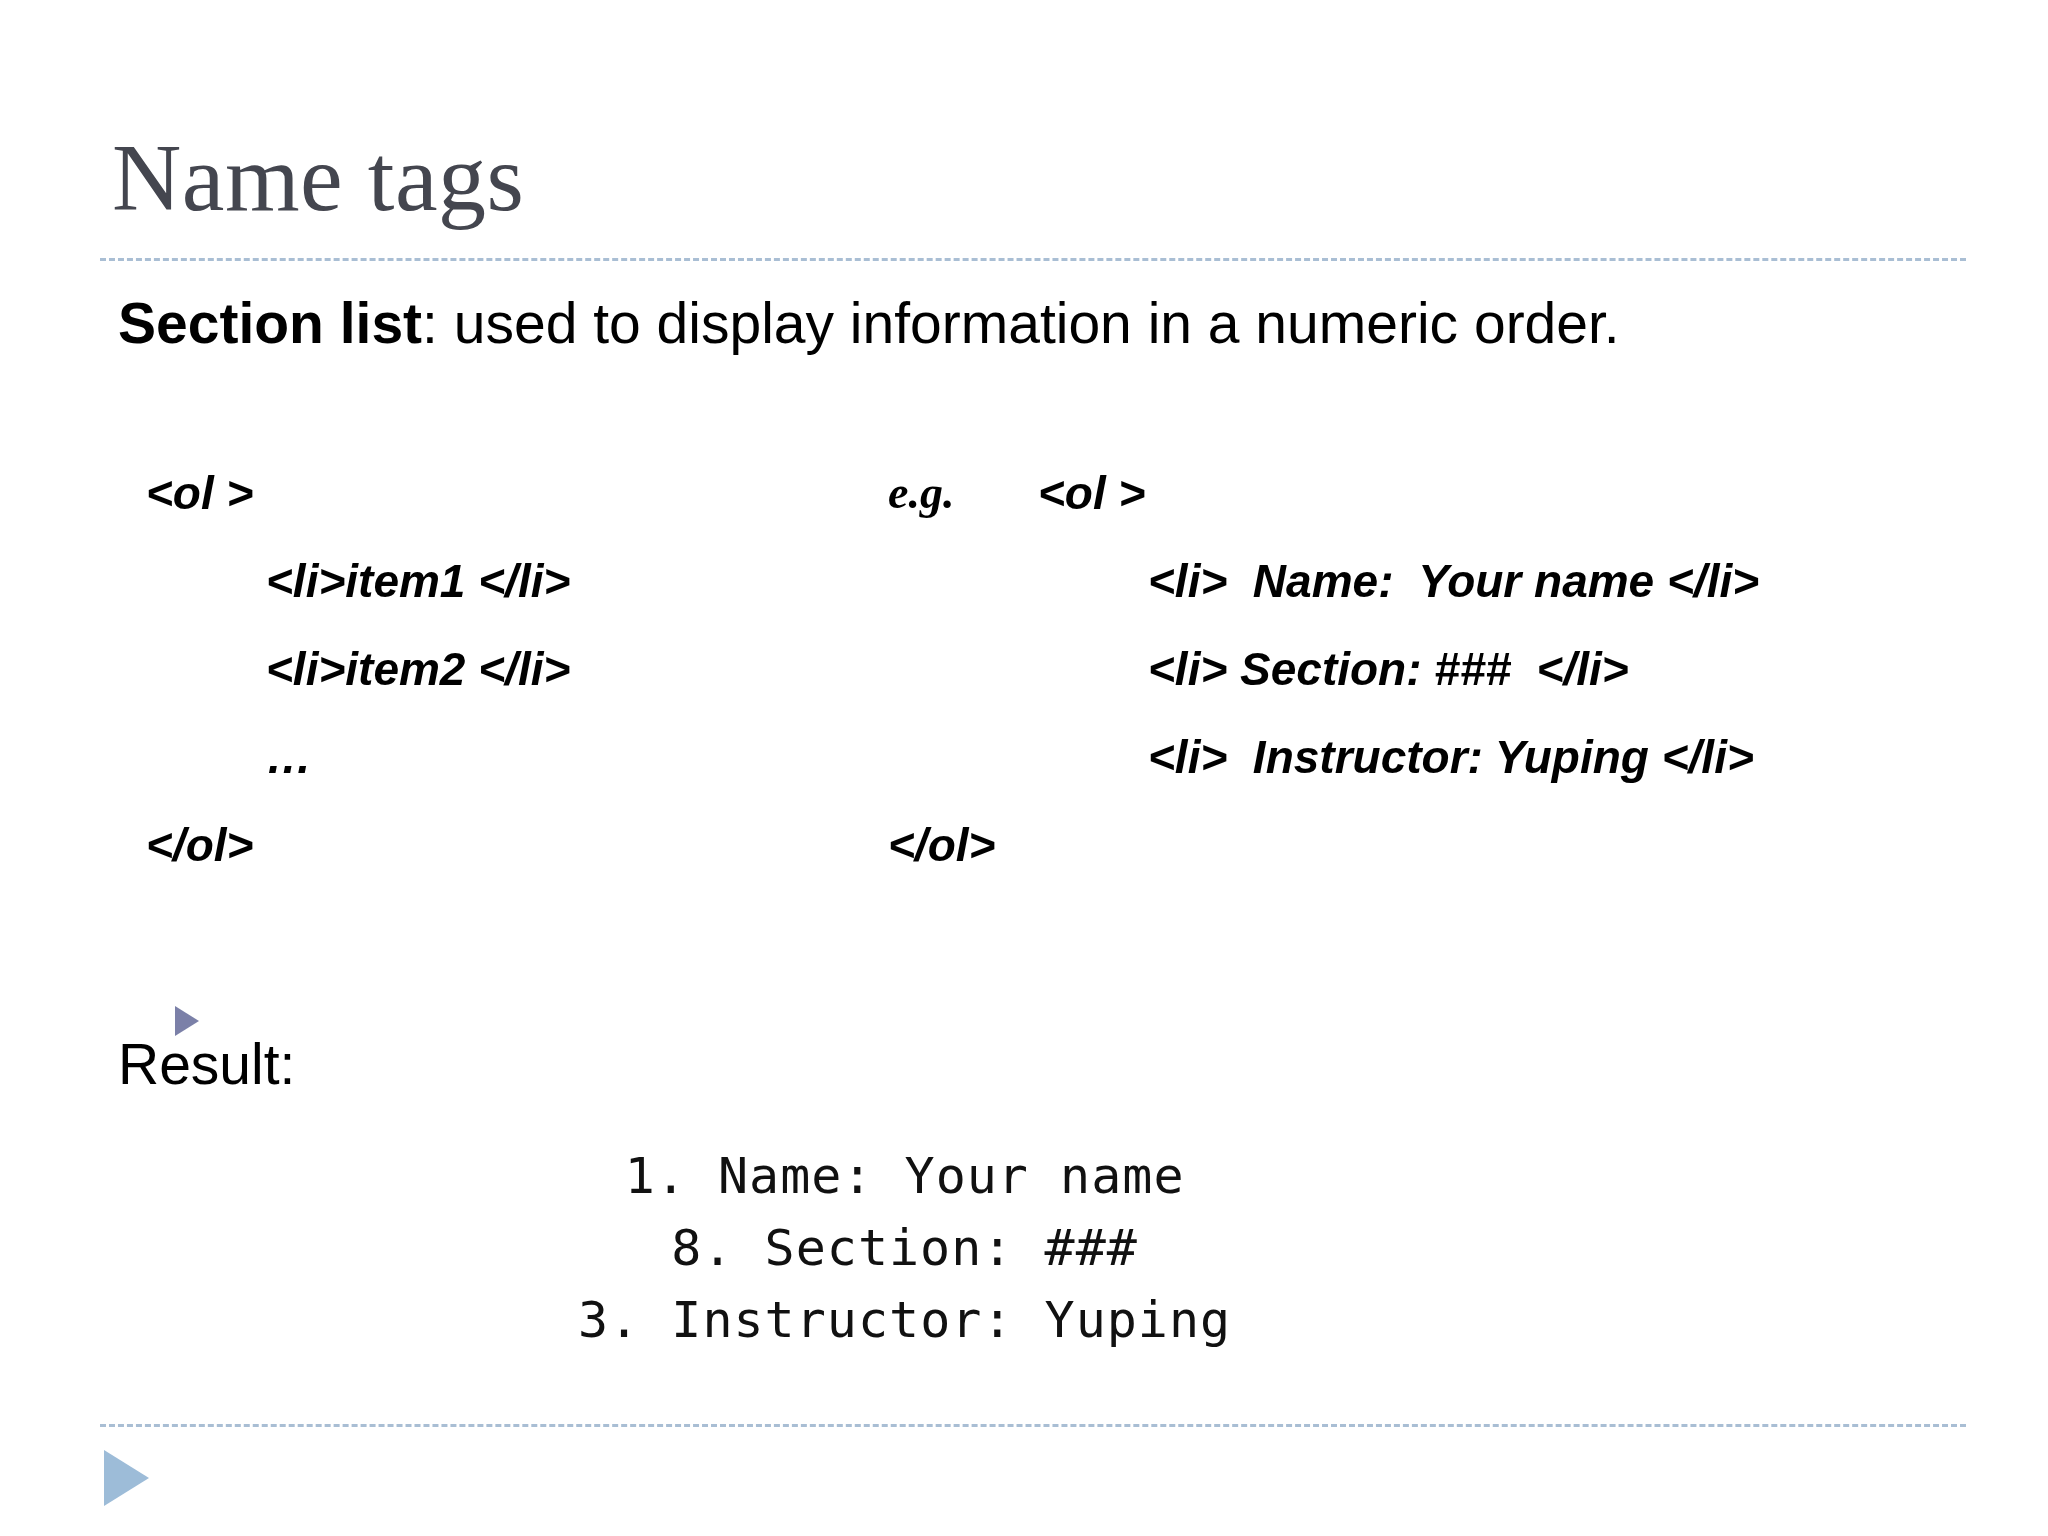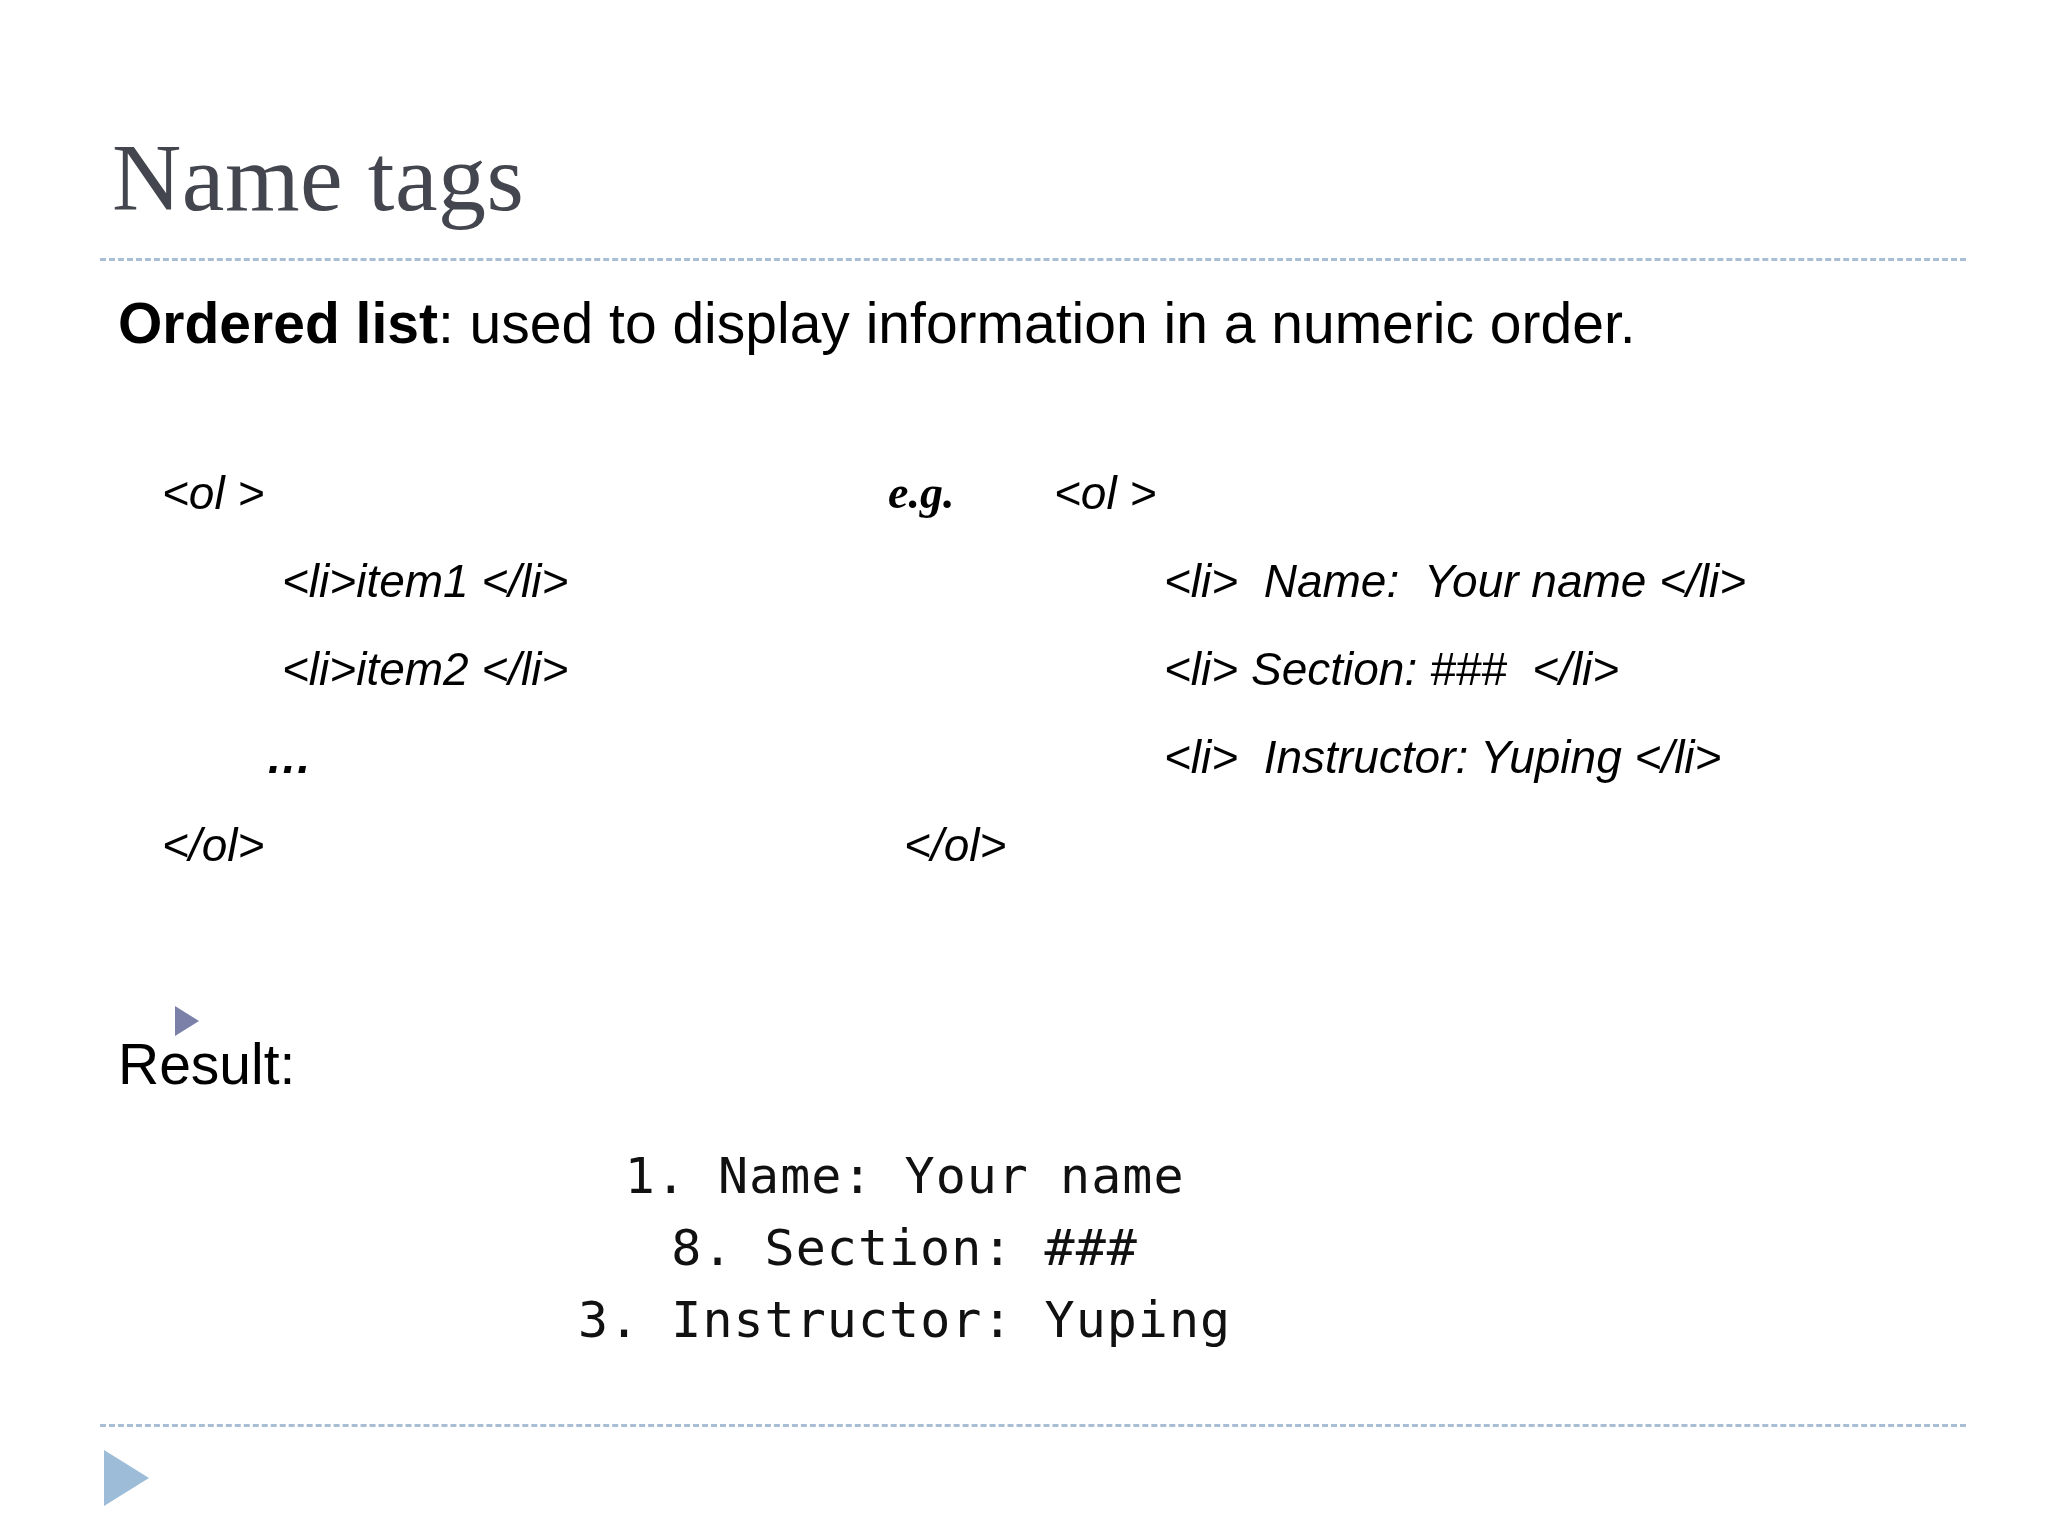--- a/index.html
+++ b/index.html
@@ -82,26 +82,25 @@
     height: 400px;
   }
   .code-row {
     position: relative;
     height: 88px;
   }
   .code-text {
     position: absolute;
     font-family: "Liberation Sans", sans-serif;
     font-style: italic;
-    font-weight: 400;
+    font-weight: 700;
     font-size: 46px;
     color: #000000;
     white-space: pre;
     line-height: 1.0;
-    margin-left: 16px;
   }
   .eg-label {
     position: absolute;
     font-family: "Liberation Serif", "DejaVu Serif", serif;
     font-style: italic;
     font-weight: 700;
     font-size: 46px;
     color: #000000;
     white-space: pre;
     line-height: 1.0;
@@ -184,21 +183,21 @@
 </head>
 <body>
 
 <div id="slide">
 
   <div class="slide-title">Name tags</div>
 
   <div class="rule-top"></div>
 
   <div class="body-block">
-    <div class="body-line"><span class="lead">Ordered list</span><span>: used to display information in a numeric order.</span></div>
+    <div class="body-line"><span class="lead">Section list</span><span>: used to display information in a numeric order.</span></div>
   </div>
 
   <div class="code-area">
 
     <div class="code-row">
       <span class="code-text col-l0">&lt;ol &gt;</span>
       <span class="eg-label col-eg">e.g.</span>
       <span class="code-text col-r0">&lt;ol &gt;</span>
     </div>
 

